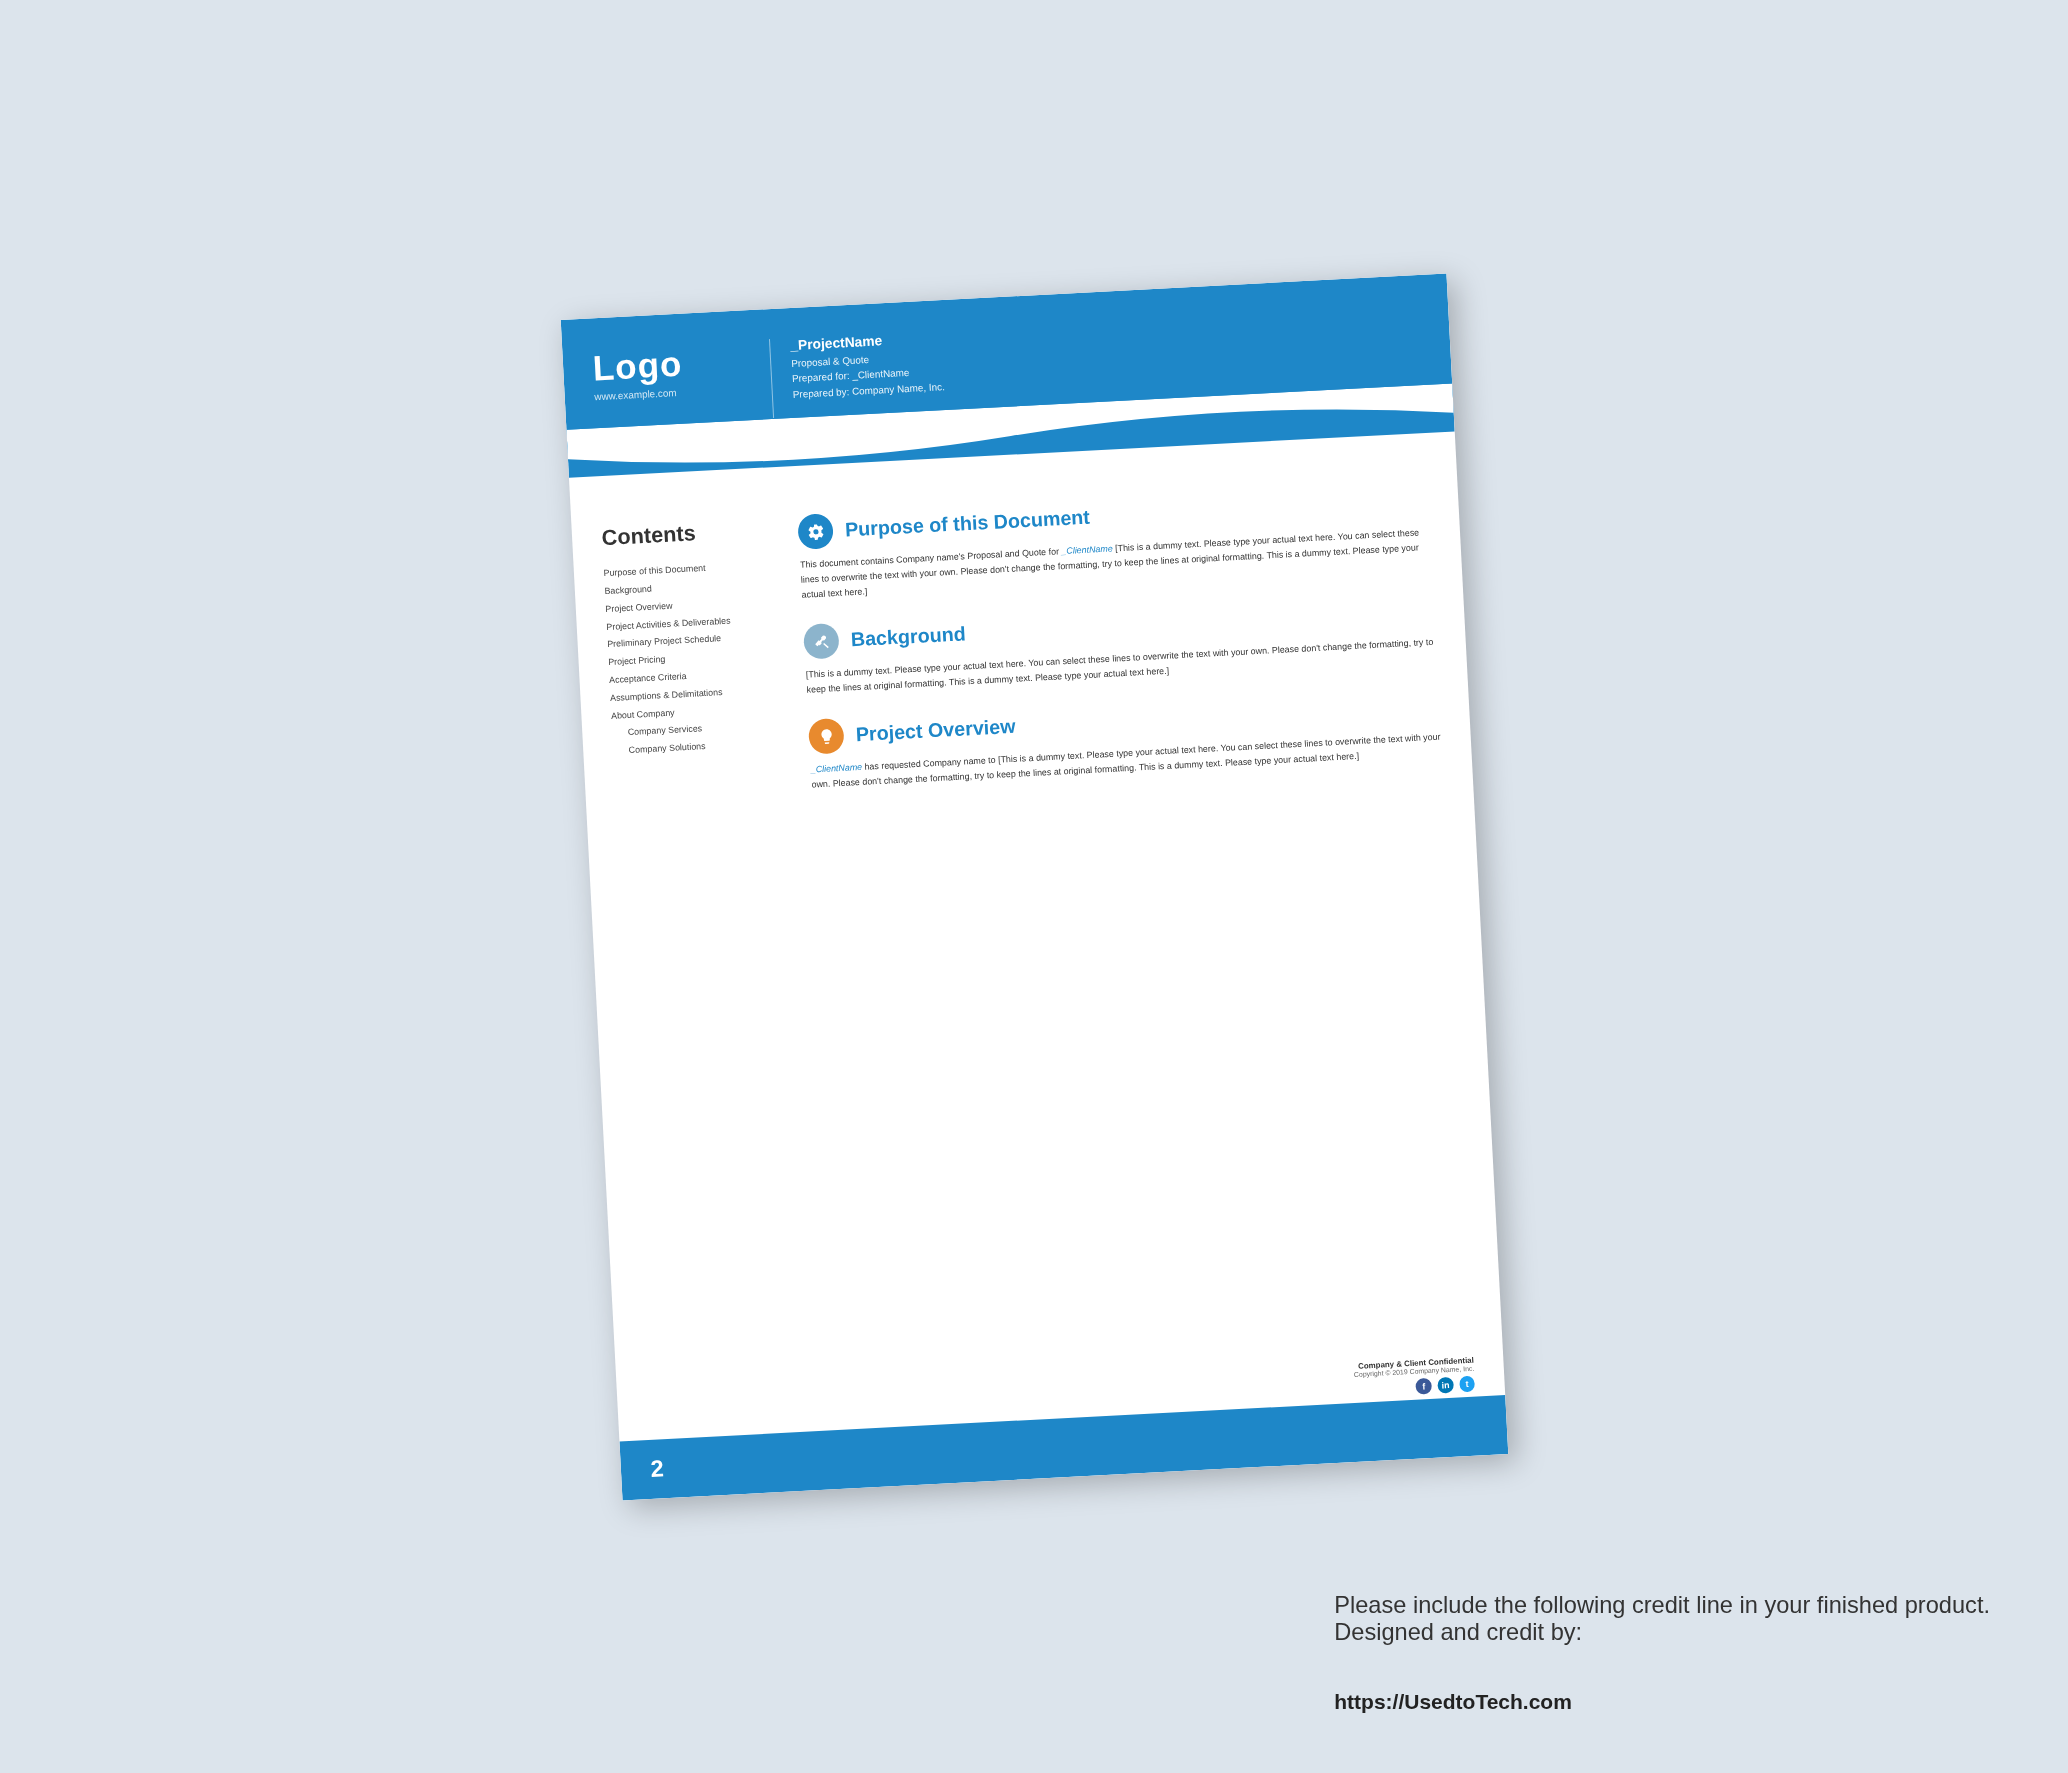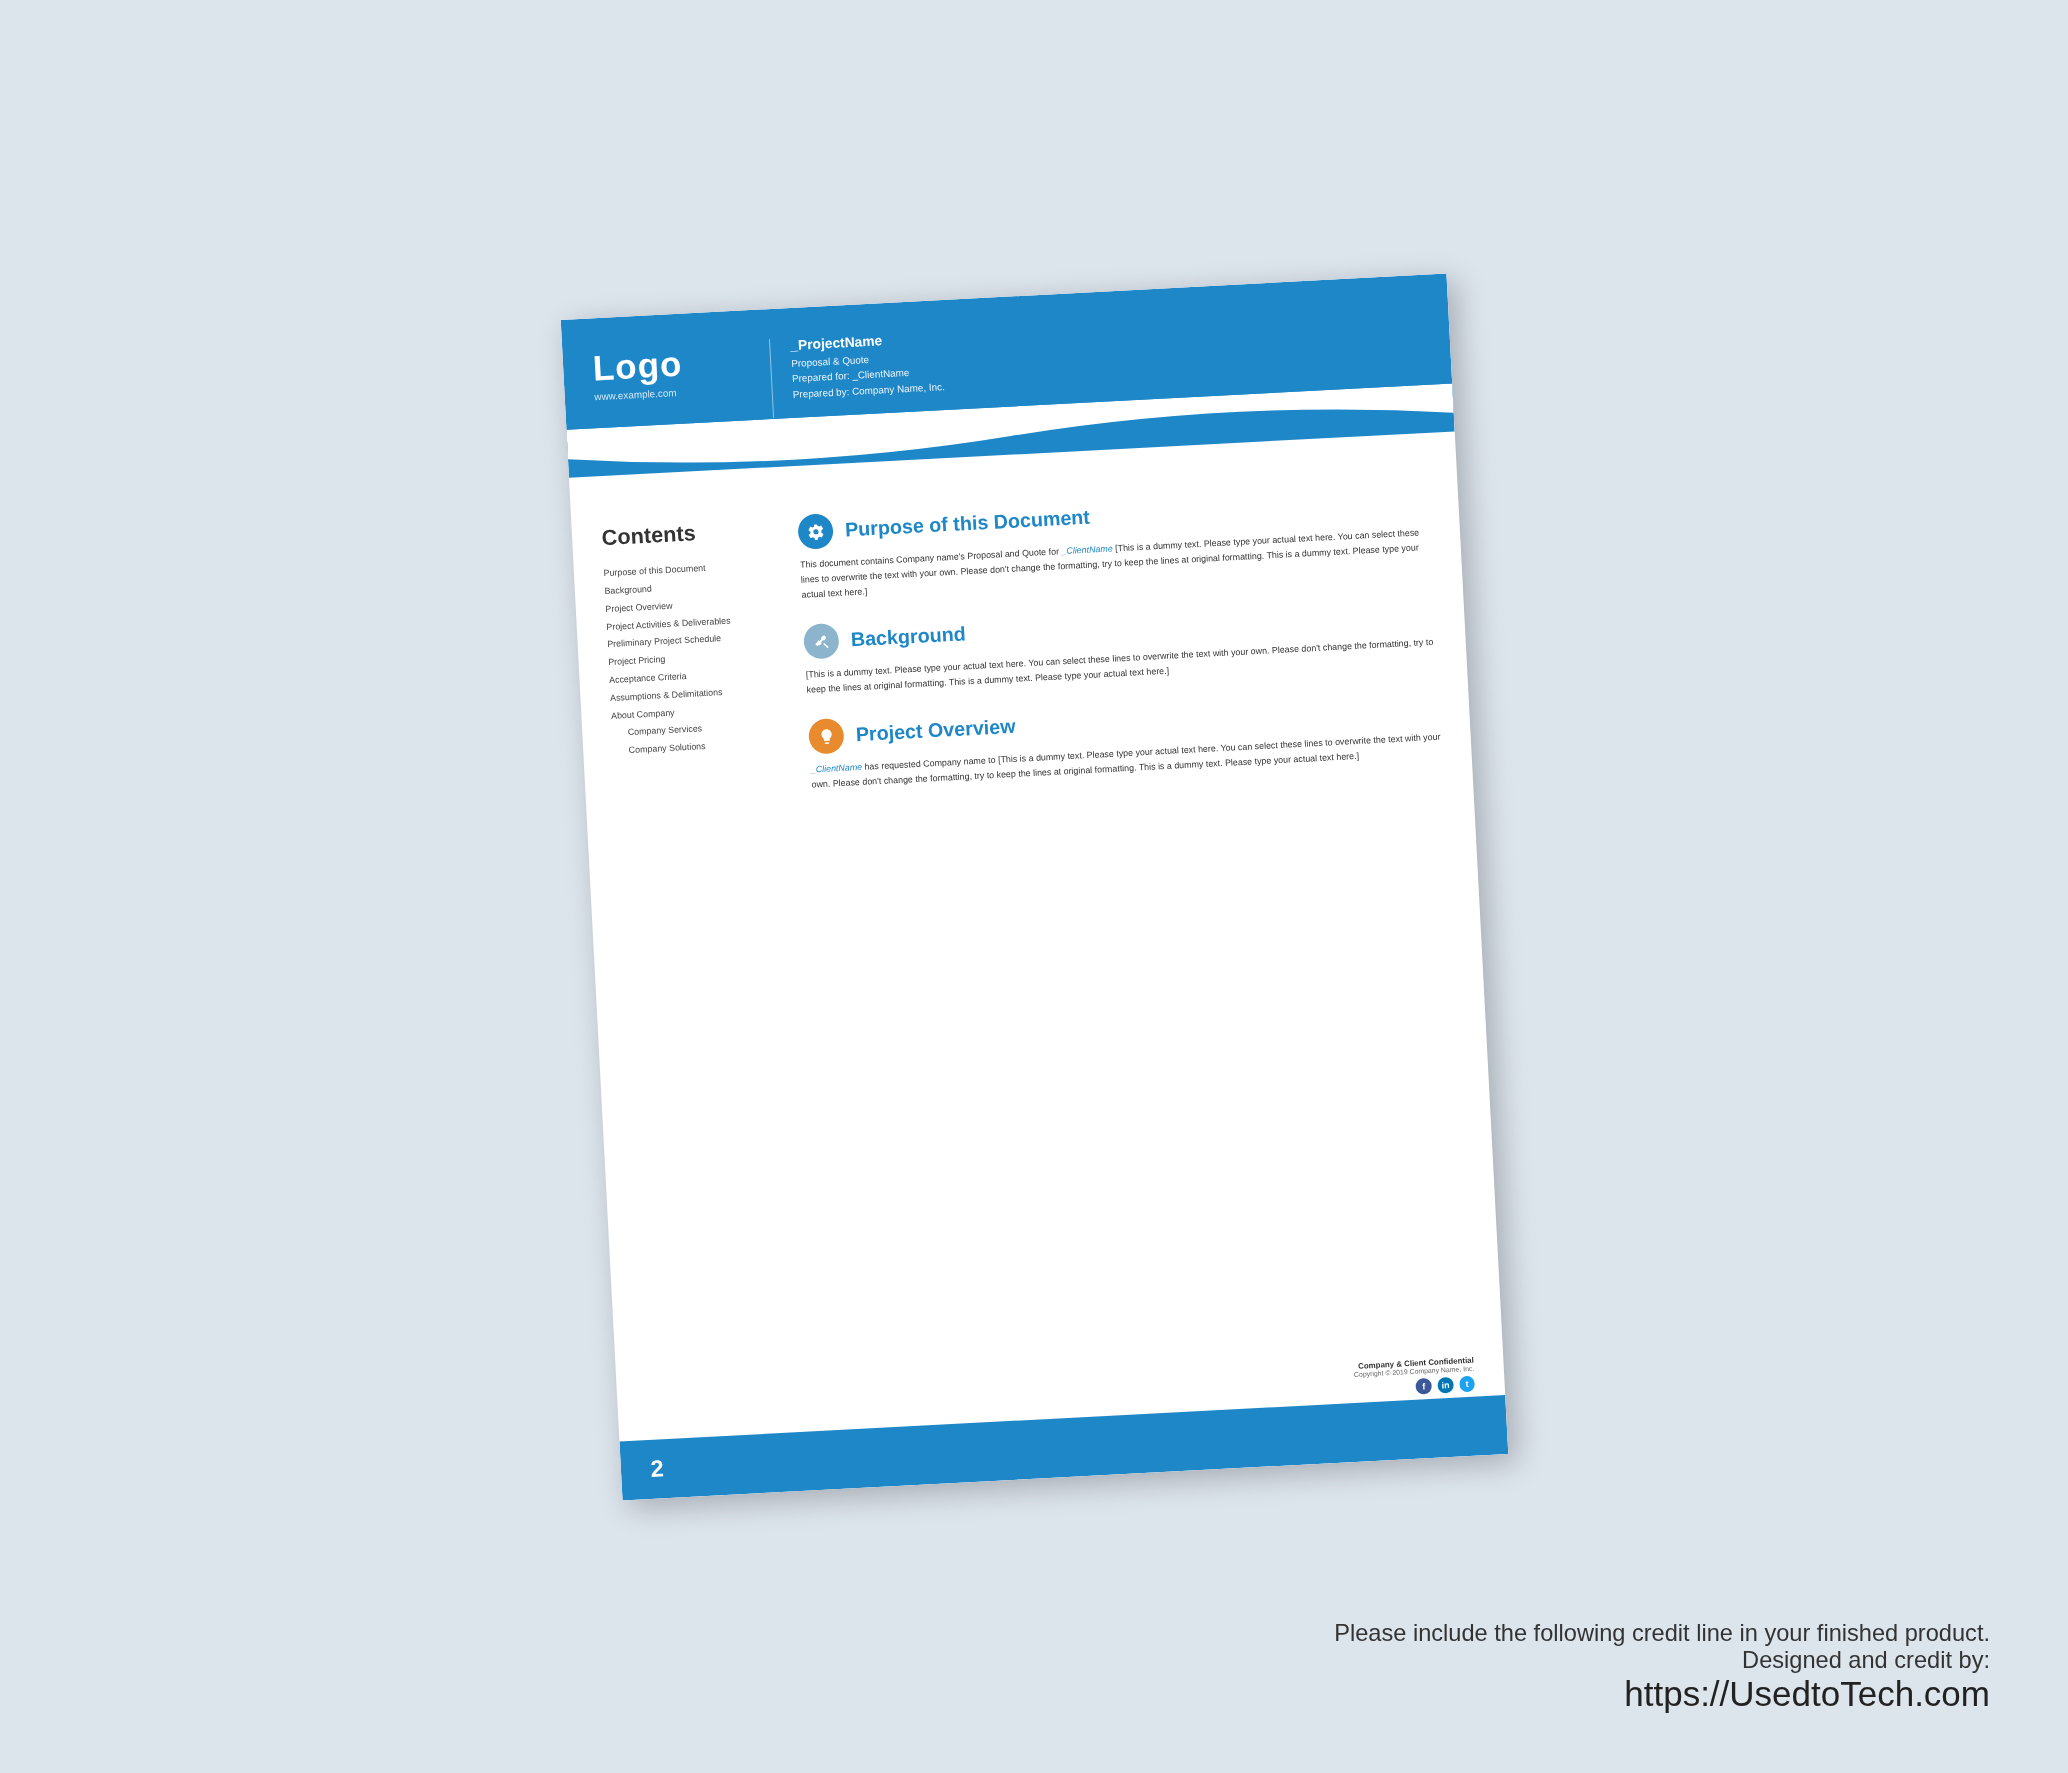--- a/index.html
+++ b/index.html
@@ -13,32 +13,32 @@
       justify-content: center;
       font-family: Arial, sans-serif;
       overflow: hidden;
       position: relative;
     }
 
     .credit-line {
       position: absolute;
       bottom: 59px;
       right: 79px;
-      text-align: right;
       font-size: 21.7px;
       color: #444;
     }
     .credit-line .designed-by {
       font-size: 23.6px;
       color: #333;
     }
     .credit-line .url {
-      font-size: 35px;
-      font-weight: normal;
+      font-size: 21px;
+      font-weight: bold;
       color: #222;
+      margin-top: 44px;
     }
 
     .page-wrapper {
       width: 887px;
       height: 1182px;
       background: white;
       position: relative;
       transform: rotate(-3deg);
       box-shadow: 7.9px 7.9px 29.6px rgba(0,0,0,0.25);
       overflow: hidden;

